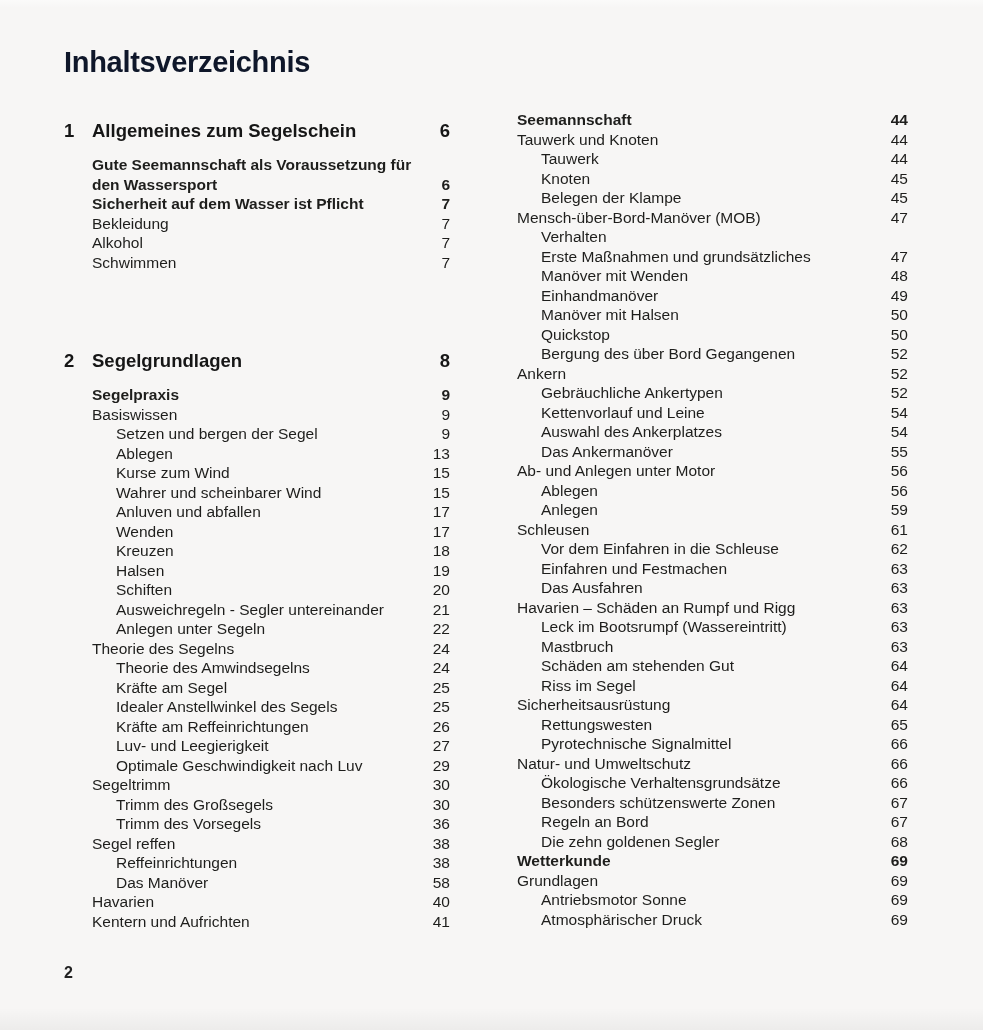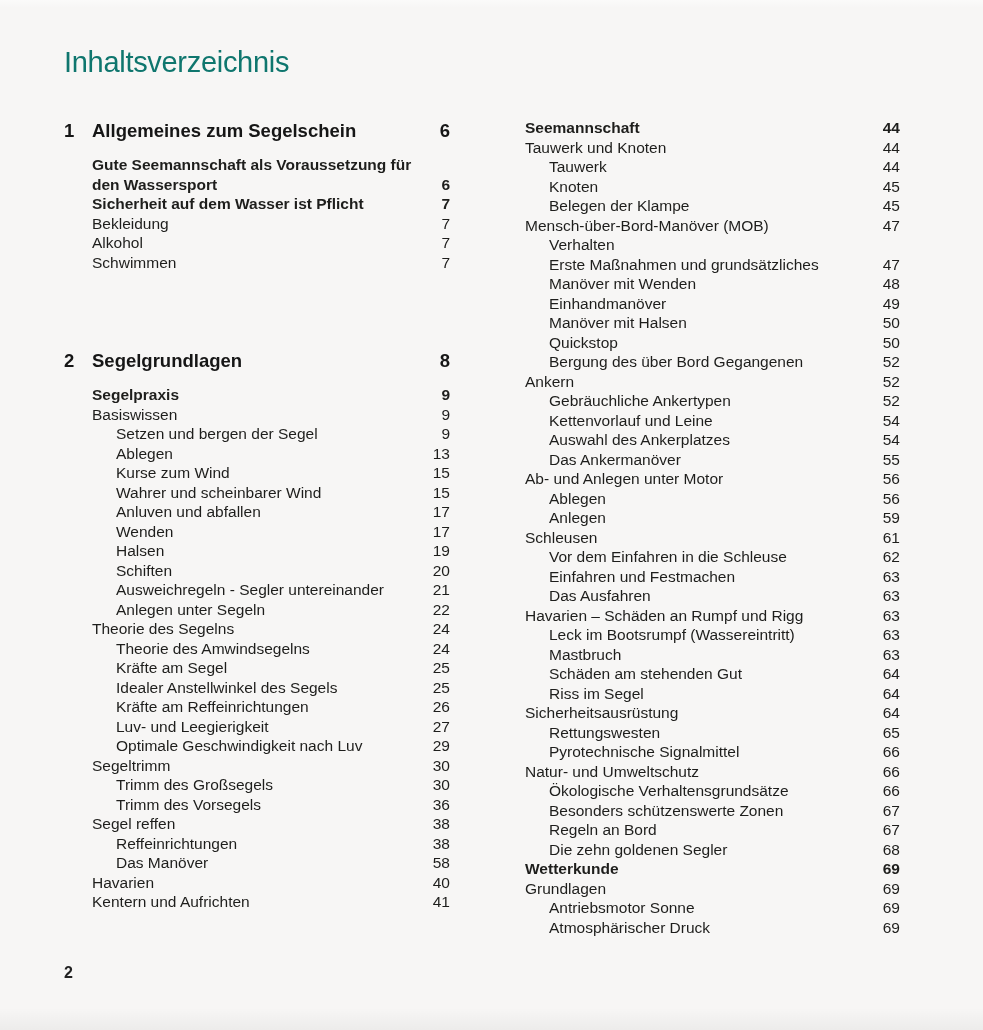--- a/index.html
+++ b/index.html
@@ -18,21 +18,21 @@
     background:linear-gradient(to bottom,rgba(0,0,0,0),rgba(0,0,0,0.045));
     pointer-events:none;
   }
   .sheet::before{
     content:"";position:absolute;left:0;right:0;top:0;height:8px;
     background:linear-gradient(to bottom,rgba(255,255,255,0.5),rgba(255,255,255,0));
     pointer-events:none;
   }
   h1.doc-title{
     position:absolute;left:64px;top:46px;margin:0;
-    font-size:29px;font-weight:normal;letter-spacing:-0.3px;color:#0f766e;
+    font-size:29px;font-weight:bold;letter-spacing:-0.3px;color:#0f172a;
   }
   .col{position:absolute;font-size:15.5px;line-height:19.5px;}
   .col-left{left:64px;top:106px;width:386px;}
   .col-right{left:517px;top:110px;width:391px;}
 
   .section-head{
     display:flex;align-items:baseline;
     font-size:18.5px;line-height:26px;font-weight:bold;color:#161616;
   }
   .sec-num{width:28px;flex:0 0 28px;}
@@ -153,20 +153,26 @@
             <span class="toc-page">17</span>
           </div>
           <div class="toc-row ind1">
             <span class="toc-label">
               <div>Wenden</div>
             </span>
             <span class="toc-page">17</span>
           </div>
           <div class="toc-row ind1">
             <span class="toc-label">
+              <div>Kreuzen</div>
+            </span>
+            <span class="toc-page">18</span>
+          </div>
+          <div class="toc-row ind1">
+            <span class="toc-label">
               <div>Halsen</div>
             </span>
             <span class="toc-page">19</span>
           </div>
           <div class="toc-row ind1">
             <span class="toc-label">
               <div>Schiften</div>
             </span>
             <span class="toc-page">20</span>
           </div>
@@ -271,21 +277,21 @@
               <div>Kentern und Aufrichten</div>
             </span>
             <span class="toc-page">41</span>
           </div>
         </div>
     </div>
 
   </div>
 
   <div class="col col-right">
-    <div class="entries" style="margin:8px;padding:0;">
+    <div class="entries" style="margin:0;padding:0;">
         <div class="toc-row b">
           <span class="toc-label">
             <div>Seemannschaft</div>
           </span>
           <span class="toc-page">44</span>
         </div>
         <div class="toc-row">
           <span class="toc-label">
             <div>Tauwerk und Knoten</div>
           </span>

